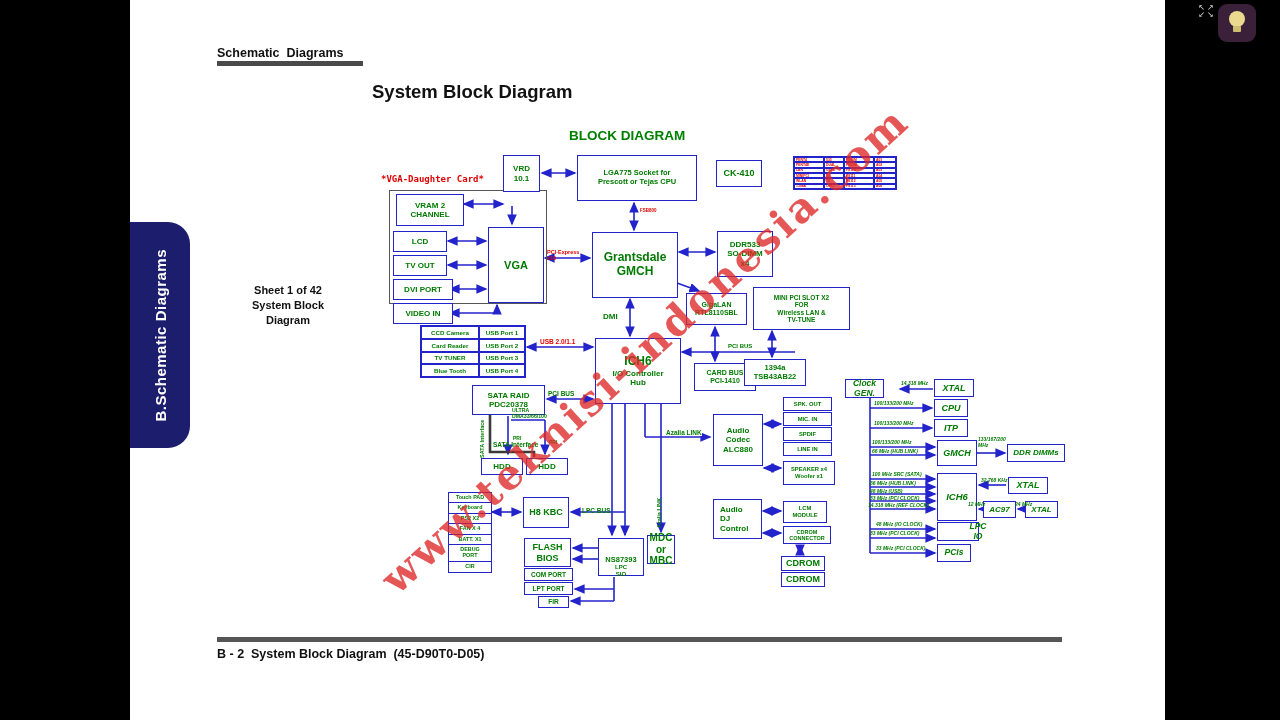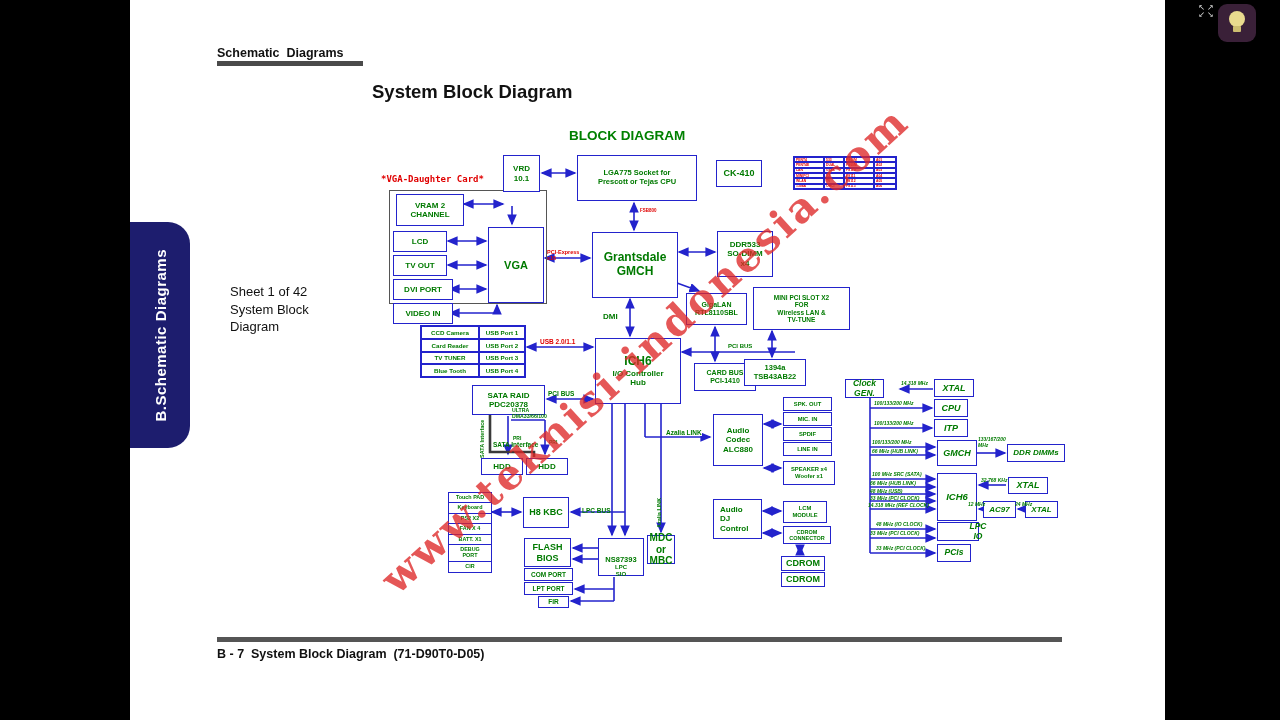--- a/index.html
+++ b/index.html
@@ -21,22 +21,22 @@
     z-index:5;font-family:"DejaVu Serif",serif;}
   #sidebar-tab{position:absolute;left:130px;top:222px;width:60px;height:226px;background:#1d1d6e;
     border-radius:0 22px 22px 0;z-index:6;display:flex;align-items:center;justify-content:center;}
   #sidebar-tab span{writing-mode:vertical-rl;transform:rotate(180deg);color:#fff;font-weight:bold;
     font-size:15px;letter-spacing:0.5px;}
   #heading{position:absolute;left:217px;top:46px;font-size:12.5px;font-weight:bold;color:#111;
     z-index:2;white-space:pre;}
   #heading-bar{position:absolute;left:217px;top:61px;width:146px;height:5px;background:#4a4a4a;z-index:2;}
   #doc-title{position:absolute;left:372px;top:81px;font-size:18.5px;font-weight:bold;color:#111;z-index:2;}
   #blk-title{position:absolute;left:569px;top:128px;font-size:13.5px;font-weight:bold;color:#008000;z-index:2;}
-  #sheet-note{position:absolute;left:230px;top:283px;width:116px;font-size:13px;
-    font-weight:normal;color:#111;white-space:pre-line;z-index:2;line-height:1.35;}
+  #sheet-note{position:absolute;left:230px;top:283px;width:116px;text-align:center;font-size:11px;
+    font-weight:bold;color:#111;white-space:pre-line;z-index:2;line-height:1.35;}
   #footer-bar{position:absolute;left:217px;top:637px;width:845px;height:5px;background:#555;z-index:2;}
   #footer-text{position:absolute;left:217px;top:647px;font-size:12.5px;font-weight:bold;color:#111;
     z-index:2;white-space:pre;}
   #conn-table{position:absolute;left:793px;top:156px;width:104px;height:34px;border:1px solid #2323cc;
     background:#fff;z-index:2;display:grid;grid-template-columns:30px 20px 30px 22px;
     grid-auto-rows:1fr;box-sizing:border-box;}
   #conn-table span{border:0.5px solid #2323cc;font-size:3.4px;color:#e00000;font-weight:bold;
     overflow:hidden;display:flex;align-items:center;padding-left:1px;white-space:nowrap;}
   #daughter{position:absolute;left:389px;top:190px;width:156px;height:112px;border:1.5px solid #555;
     z-index:1;background:transparent;}
@@ -307,21 +307,21 @@
   <div class="freq" style="left:981px;top:477px;">32.768 KHz</div>
   <div class="freq" style="left:968px;top:501px;">12 MHz</div>
   <div class="freq" style="left:1015px;top:501px;">24 MHz</div>
   <div class="freq" style="left:876px;top:521px;">48 MHz (IO CLOCK)</div>
   <div class="freq" style="left:870px;top:530px;">33 MHz (PCI CLOCK)</div>
   <div class="freq" style="left:876px;top:545px;">33 MHz (PCI CLOCK)</div>
 
   <div id="watermark">www.teknisi-indonesia.com</div>
 
   <div id="footer-bar"></div>
-  <div id="footer-text">B - 7  System Block Diagram  (71-D90T0-D05)</div>
+  <div id="footer-text">B - 2  System Block Diagram  (45-D90T0-D05)</div>
 
   <div id="sidebar-tab">
     <span>B.Schematic Diagrams</span>
   </div>
 
   <div id="topicons">
     <div id="collapse-icon">
       <div>↖ ↗</div>
       <div>↙ ↘</div>
     </div>

